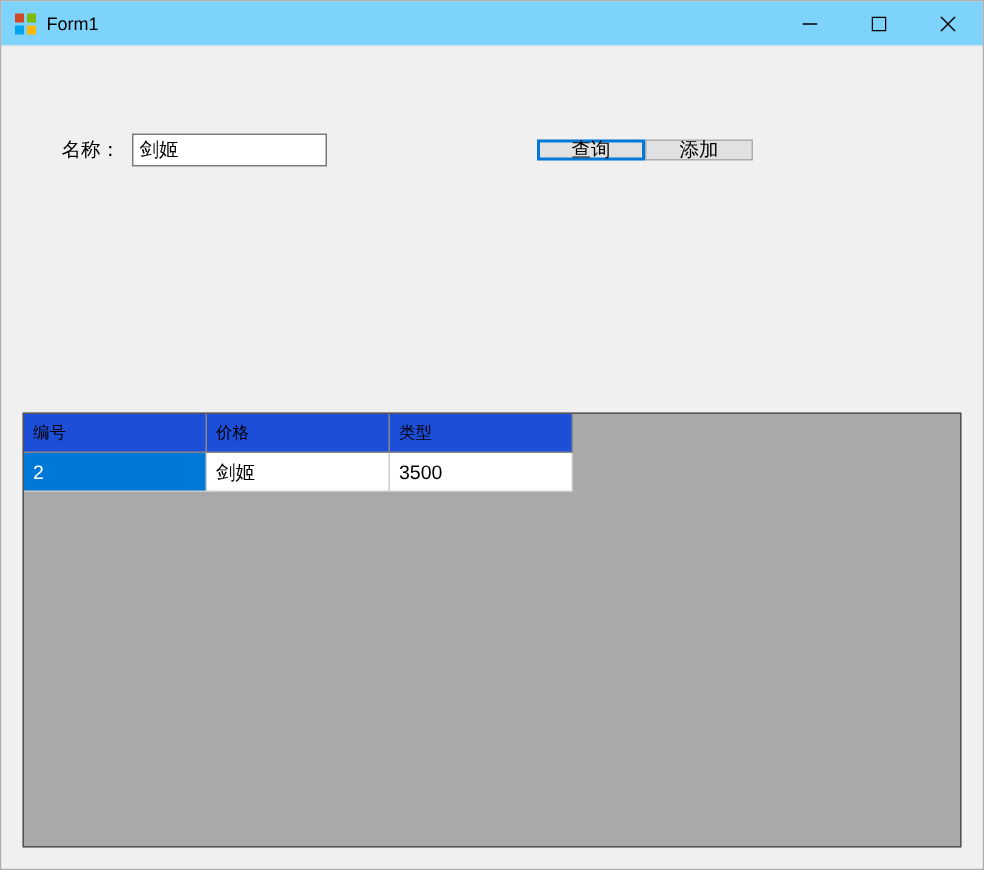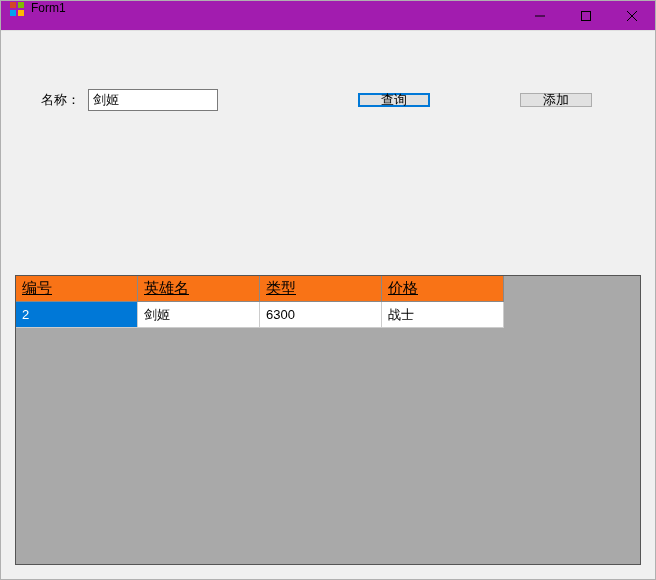--- a/index.html
+++ b/index.html
@@ -18,22 +18,23 @@
     .window {
       width: 656px;
       height: 580px;
       border: 1px solid #b0b0b0;
       background: #f0f0f0;
       display: flex;
       flex-direction: column;
     }
     .titlebar {
       height: 30px;
-      background: #a21caf;
-      display: flex;
+      background: #7dd3fc;
+      display: flex;
+      align-items: center;
       padding-left: 8px;
       border-bottom: 1px solid #e0e0e0;
     }
     .titlebar-icon {
       width: 16px;
       height: 16px;
       margin-right: 6px;
       display: inline-flex;
       align-items: center;
       justify-content: center;
@@ -99,46 +100,44 @@
       justify-content: center;
     }
     .btn.focused {
       border: 2px solid #0078d7;
       padding: 0 21px;
     }
     .btn-query {
       margin-left: 140px;
     }
     .btn-add {
-      margin-left: 90px;
     }
     .datagrid {
       position: absolute;
       top: 244px;
       left: 14px;
       right: 14px;
       bottom: 14px;
       background: #a9a9a9;
       border: 1px solid #555;
     }
     .grid-header-row {
       display: flex;
       height: 26px;
     }
     .grid-header-cell {
       width: 122px;
       height: 26px;
-      background: #f97316;
+      background: #1d4ed8;
       border-right: 1px solid #888;
       border-bottom: 1px solid #888;
       padding: 4px 6px;
-      font-size: 15px;
-      display: flex;
-      align-items: center;
-      text-decoration: underline;
+      font-size: 11px;
+      display: flex;
+      align-items: center;
     }
     .grid-data-row {
       display: flex;
       height: 26px;
     }
     .grid-data-cell {
       width: 122px;
       height: 26px;
       background: #fff;
       border-right: 1px solid #ccc;
@@ -199,26 +198,24 @@
     <div class="form-row">
       <span class="form-label">名称：</span>
       <input class="text-input" type="text" value="剑姬" style="">
       <button class="btn focused btn-query">查询</button>
       <button class="btn btn-add">添加</button>
     </div>
 
     <div class="datagrid">
       <div class="grid-header-row">
         <div class="grid-header-cell">编号</div>
-        <div class="grid-header-cell">英雄名</div>
+        <div class="grid-header-cell">价格</div>
         <div class="grid-header-cell">类型</div>
-        <div class="grid-header-cell">价格</div>
       </div>
       <div class="grid-data-row">
         <div class="grid-data-cell selected">2</div>
         <div class="grid-data-cell">剑姬</div>
-        <div class="grid-data-cell">6300</div>
-        <div class="grid-data-cell">战士</div>
+        <div class="grid-data-cell">3500</div>
       </div>
     </div>
 
   </div>
 </div>
 
 </body></html>

